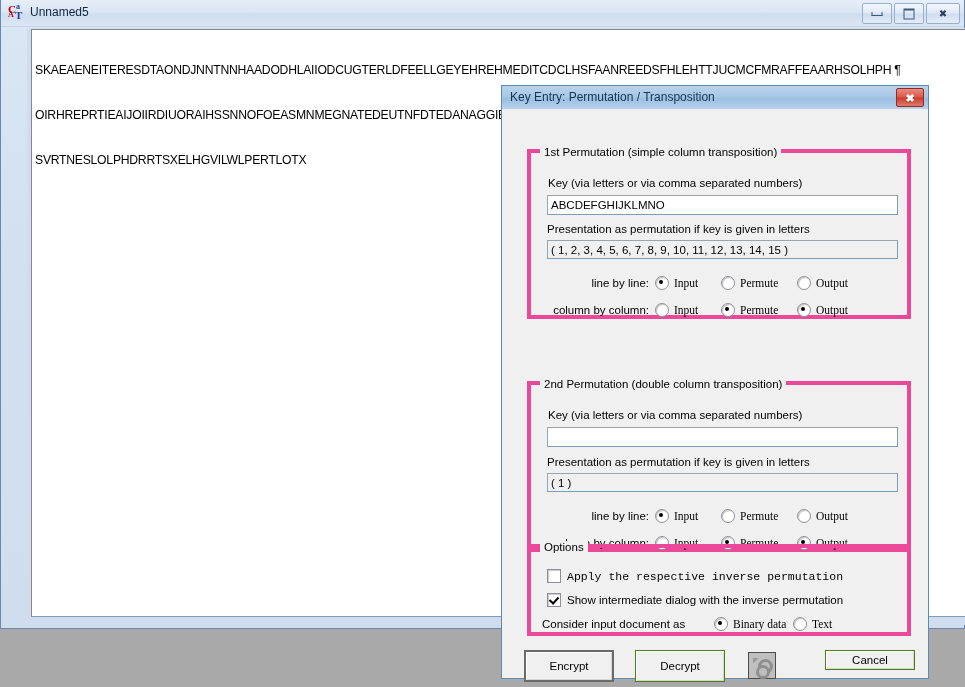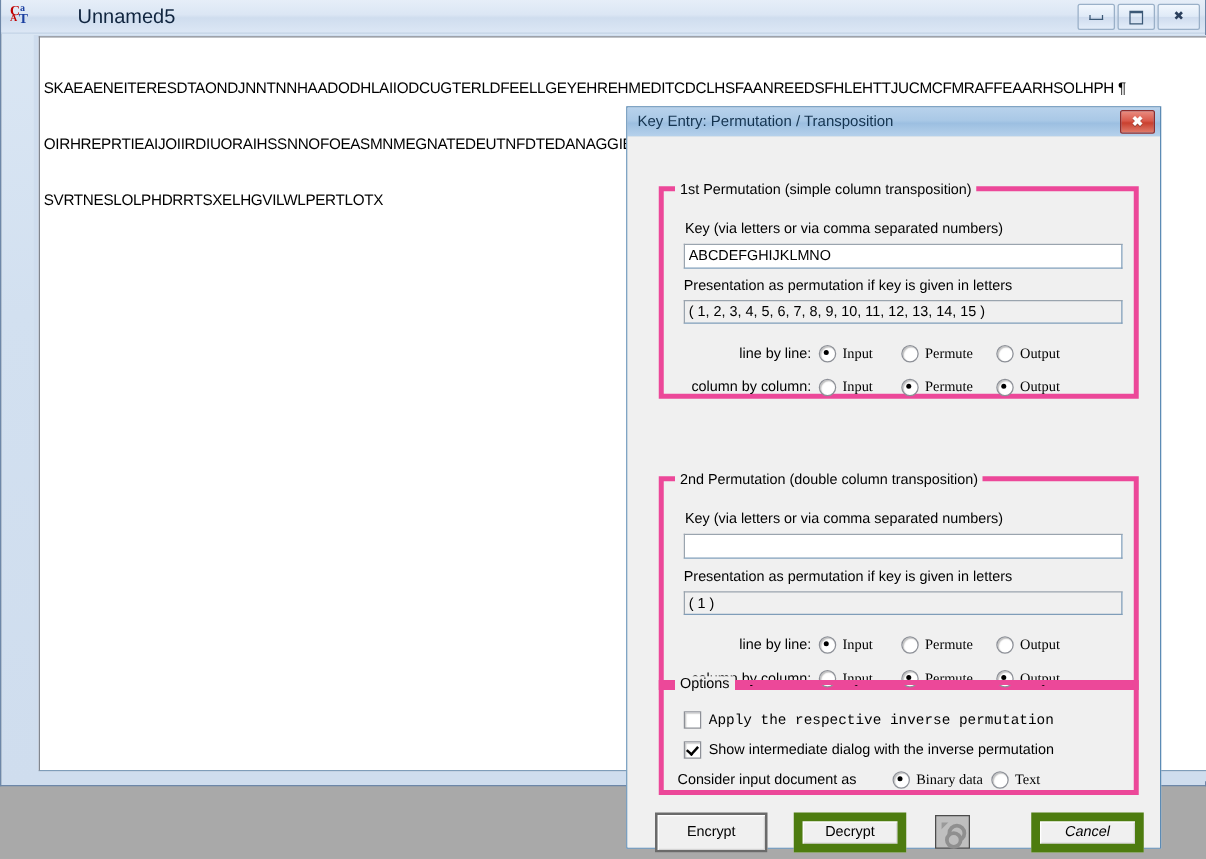--- a/index.html
+++ b/index.html
@@ -43,24 +43,23 @@
     width: 18px; height: 18px;
     line-height: 1;
   }
   #app-icon .ic-c  { position:absolute; left:0px;  top:0px;  font-size:11px; font-weight:bold; color:#c00000; font-family:"Liberation Serif", serif; }
   #app-icon .ic-a1 { position:absolute; left:8px;  top:-1px; font-size:8px;  font-weight:bold; color:#1b3fa0; font-family:"Liberation Serif", serif; }
   #app-icon .ic-a2 { position:absolute; left:0px;  top:7px;  font-size:8px;  font-weight:bold; color:#c00000; font-family:"Liberation Serif", serif; }
   #app-icon .ic-t  { position:absolute; left:7px;  top:6px;  font-size:11px; font-weight:bold; color:#1b3fa0; font-family:"Liberation Serif", serif; }
   #app-title {
     position: absolute;
     left: 29px; top: 5px;
-    font-size: 16px;
+    font-size: 12px;
     color: #10253f;
     white-space: nowrap;
-    margin-left: 32px;
   }
   .win-btns {
     position: absolute;
     right: 4px; top: 3px;
     display: flex;
     gap: 2px;
   }
   .win-btn {
     width: 28px; height: 19px;
     border: 1px solid #9ab0c8;
@@ -256,21 +255,21 @@
     width: 4px; height: 7px;
     border: solid #000;
     border-width: 0 2px 2px 0;
     transform: rotate(42deg);
   }
 
   
   .btn {
     position: absolute;
     background: #f0f0f0;
-    border: 7px solid #4d7c0f;
+    border: 1px solid #4d7c0f;
     box-sizing: border-box;
     font-size: 11.5px;
     font-family: "Liberation Sans", sans-serif;
     color: #000;
     text-align: center;
     cursor: default;
     box-shadow: inset 1px 1px 0 #ffffff, inset -1px -1px 0 #d5d5d5;
     display: flex;
     align-items: center;
     justify-content: center;
@@ -478,18 +477,18 @@
       <div class="btn" style="left:133px; top:541px; width:90px; height:32px;">Decrypt</div>
 
       <div class="btn icon-btn" style="left:246px; top:543px; width:28px; height:27px;">
         <span class="icon-key">
           <span class="tip"></span>
           <span class="ring"></span>
           <span class="ring2"></span>
         </span>
       </div>
 
-      <div class="btn" style="left:323px; top:541px; width:90px; height:32px;font-style:italic;">Cancel</div>
+      <div class="btn" style="left:323px; top:541px; width:90px; height:20px;">Cancel</div>
 
     </div>
   </div>
 
 </div>
 
 </body></html>

